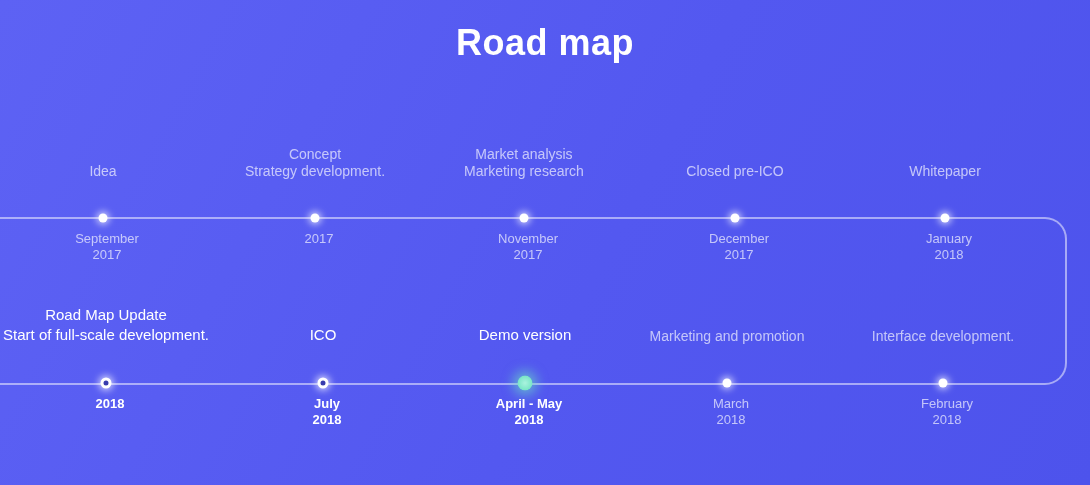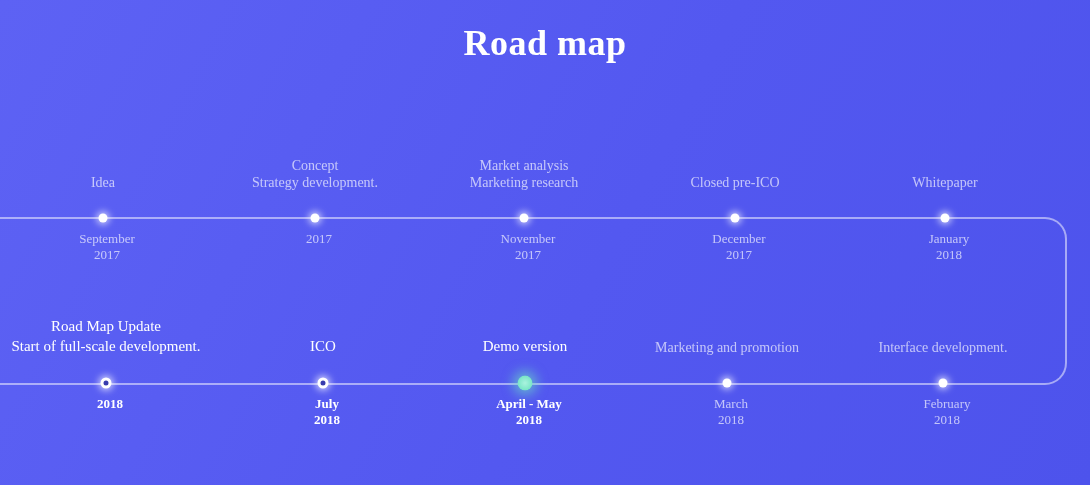--- a/index.html
+++ b/index.html
@@ -2,21 +2,21 @@
 <html><head>
 <meta charset="utf-8">
 <style>
   html, body { margin: 0; padding: 0; }
   .canvas {
     position: relative;
     width: 1090px;
     height: 485px;
     overflow: hidden;
     background: linear-gradient(118deg, #5d62f4 0%, #5358f0 55%, #4d53ec 100%);
-    font-family: Liberation Serif, serif;
+    font-family: Liberation Sans, sans-serif;
   }
   .title {
     position: absolute;
     top: 22px;
     left: 0;
     width: 100%;
     text-align: center;
     color: #ffffff;
     font-size: 36px;
     font-weight: bold;
@@ -32,21 +32,21 @@
     border: 2px solid rgba(255,255,255,0.5);
     border-left: none;
     border-radius: 0 22px 22px 0;
   }
   .milestone { position: absolute; width: 0; }
   .milestone.top { top: 218px; }
   .milestone.bottom { top: 383px; }
 
   .label {
     position: absolute;
-    bottom: 27px;
+    bottom: 38px;
     left: 0;
     transform: translateX(-50%);
     width: 290px;
     text-align: center;
     font-size: 14px;
     line-height: 17px;
     white-space: nowrap;
   }
   .date {
     position: absolute;

